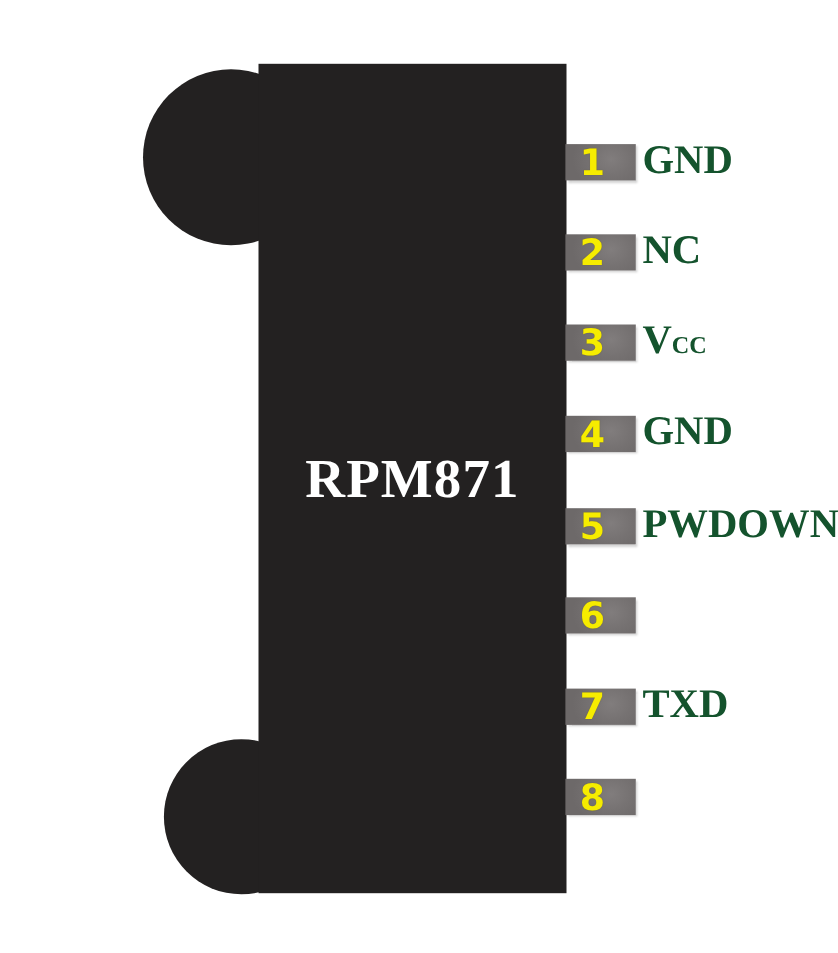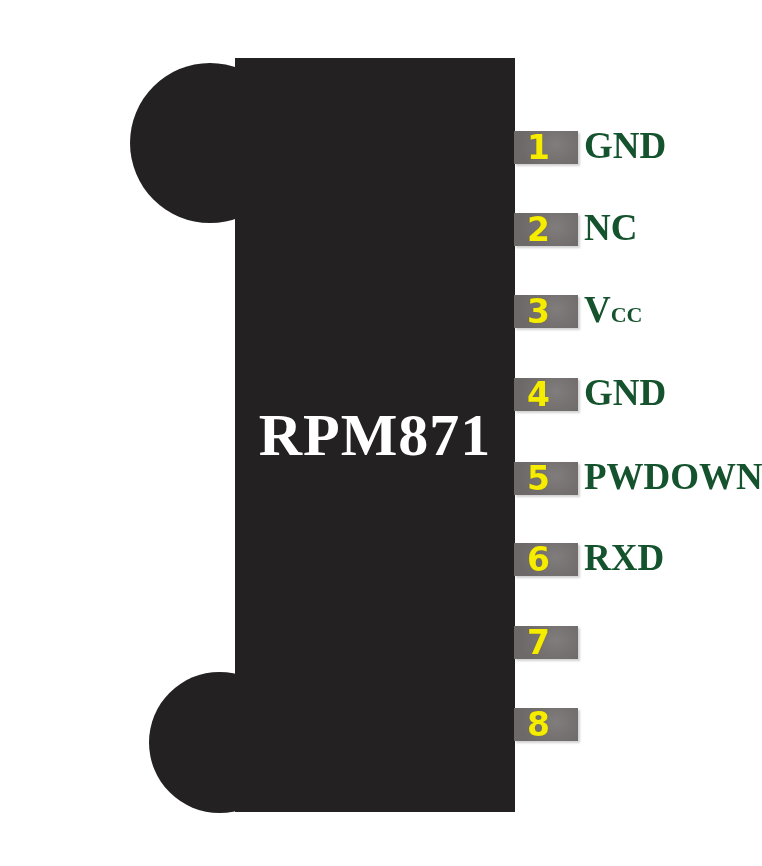--- a/index.html
+++ b/index.html
@@ -46,21 +46,21 @@
     position: absolute;
     left: 235px;
     top: 58px;
     width: 280px;
     height: 754px;
     display: flex;
     align-items: center;
     justify-content: center;
     color: #ffffff;
     font-weight: bold;
-    font-size: 60px;
+    font-size: 50px;
     letter-spacing: 1px;
     font-family: "Liberation Serif", serif;
   }
   
   .pin-row {
     position: absolute;
     left: 514px;
     height: 33px;
     display: flex;
     align-items: center;
@@ -139,27 +139,27 @@
     <div class="pin-pad">
       <span class="pin-num">5</span>
     </div>
     <div class="pin-label"><span>PWDOWN</span><span class="sub"></span></div>
   </div>
 
   <div class="pin-row" style="top:543px">
     <div class="pin-pad">
       <span class="pin-num">6</span>
     </div>
-    <div class="pin-label"><span>RXD</span><span class="sub"></span></div>
   </div>
 
   <div class="pin-row" style="top:626px">
     <div class="pin-pad">
       <span class="pin-num">7</span>
     </div>
+    <div class="pin-label"><span>TXD</span><span class="sub"></span></div>
   </div>
 
   <div class="pin-row" style="top:708px">
     <div class="pin-pad">
       <span class="pin-num">8</span>
     </div>
   </div>
 
 </div>
 

